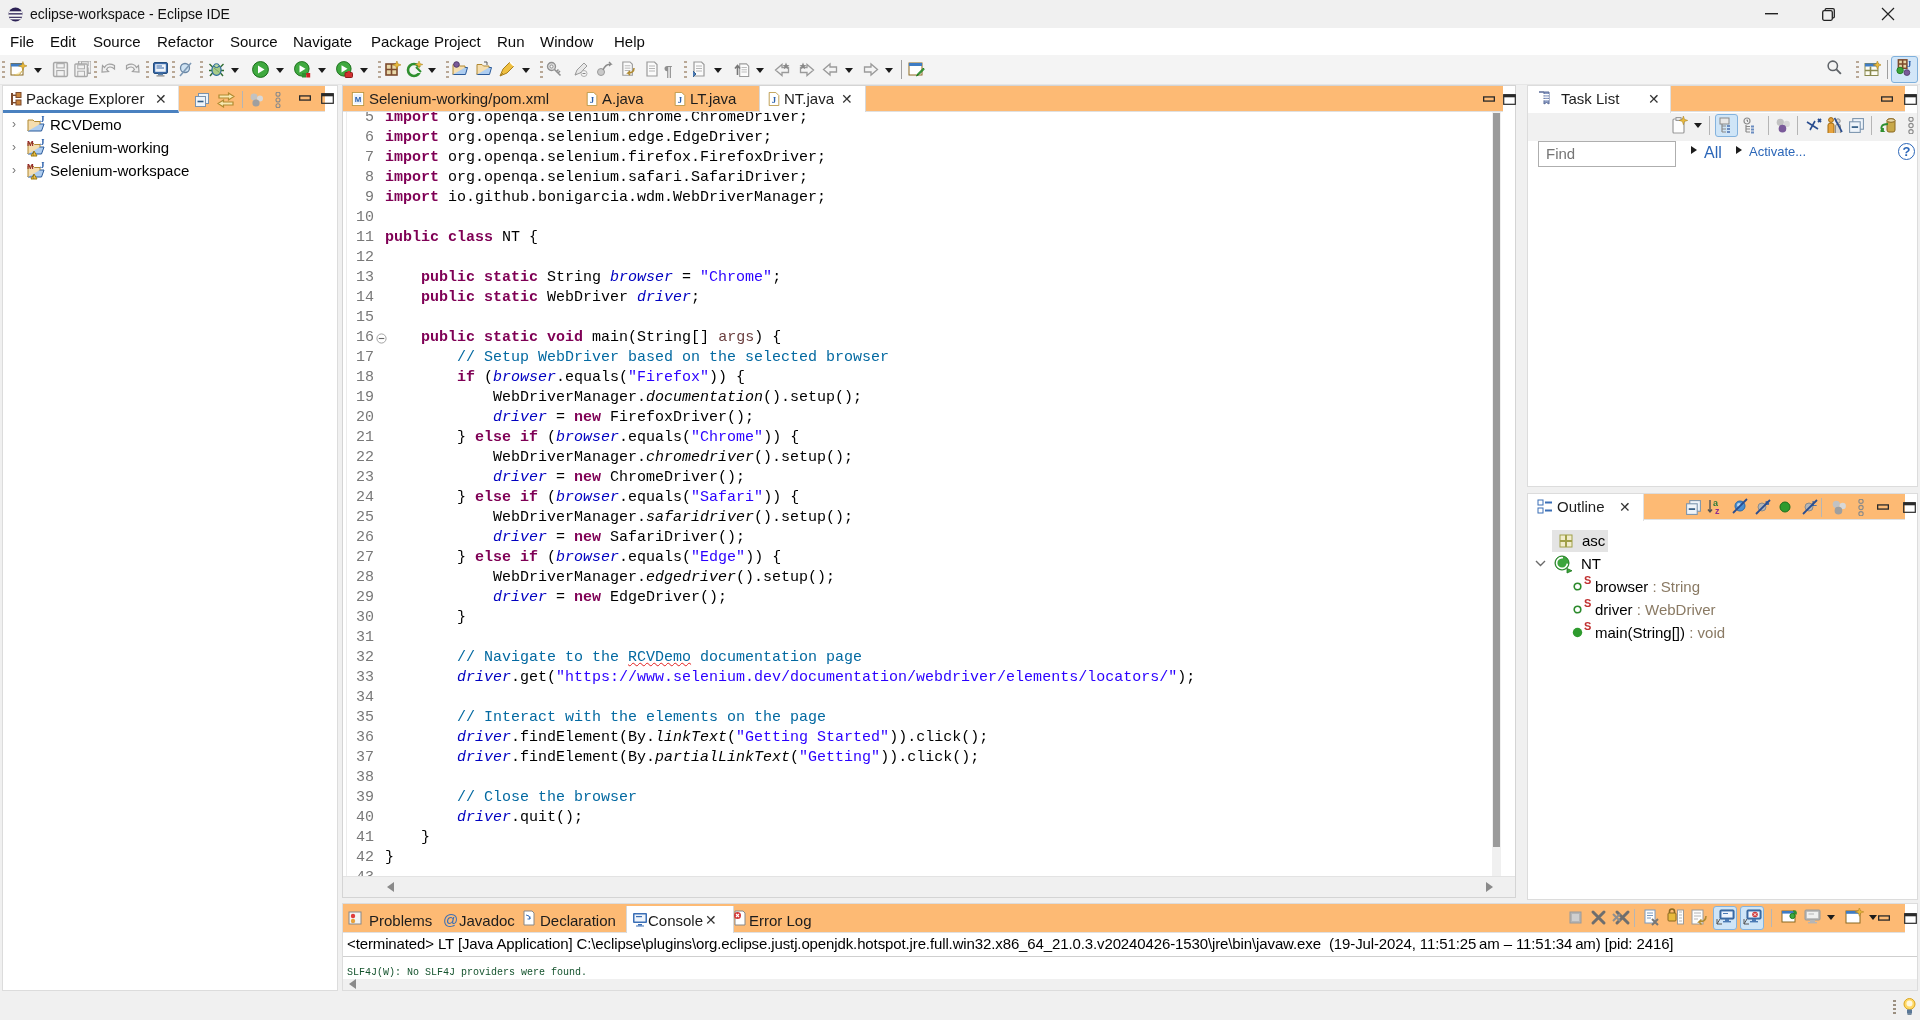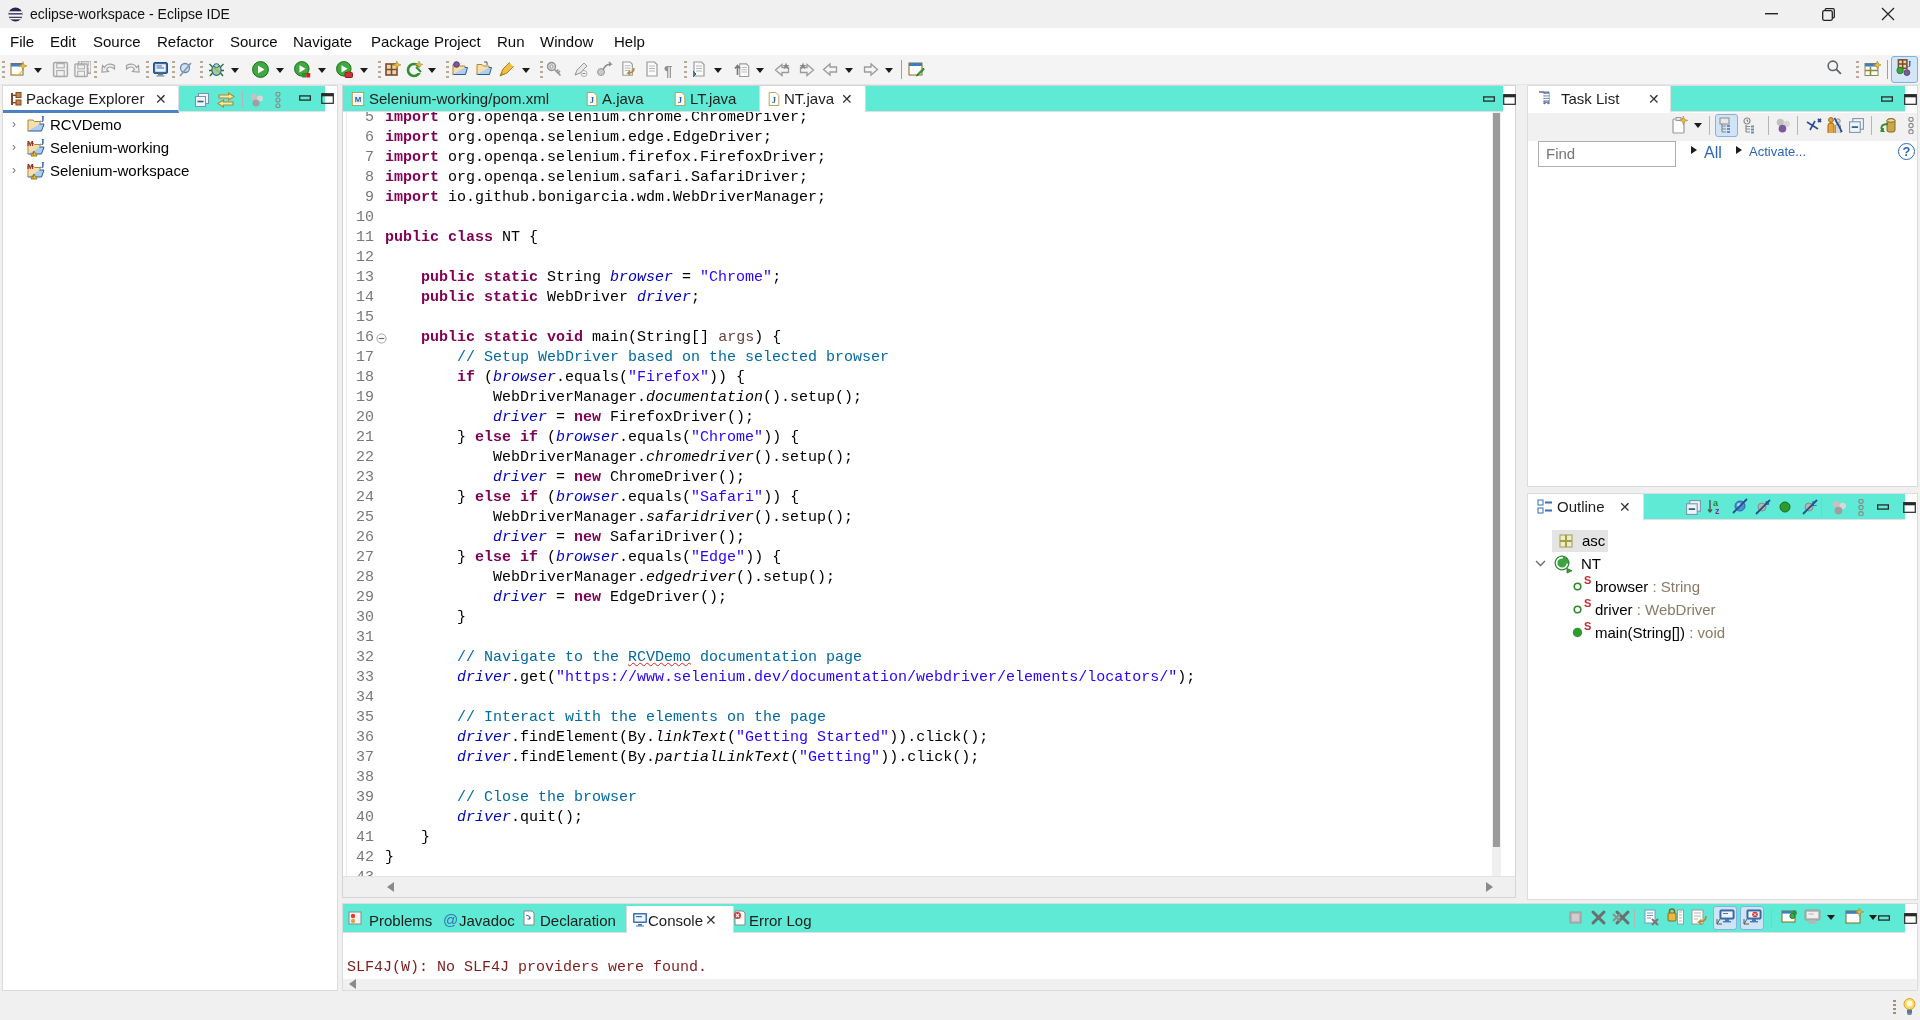--- a/index.html
+++ b/index.html
@@ -14,21 +14,21 @@
 #menubar { left:0; top:28px; width:1920px; height:27px; background:#ffffff; }
 .menu-item { position:absolute; top:5px; font-size:15px; color:#0a0a0a; }
 
 #toolbar { left:0; top:55px; width:1920px; height:30px; background:#f4f4f4; border-bottom:1px solid #e6e6e6; }
 .tbi { position:absolute; top:6px; width:17px; height:17px; }
 .tbarrow { position:absolute; top:13px; width:0; height:0; border-left:4px solid transparent; border-right:4px solid transparent; border-top:5px solid #1c1c1c; }
 .tbgrip { position:absolute; top:6px; width:3px; height:17px; background-image:repeating-linear-gradient(to bottom,#b9a896 0 2px,transparent 2px 5px); }
 .tbdiv { position:absolute; top:5px; width:1px; height:19px; background:#9f9f9f; }
 
 .panel { position:absolute; background:#fff; border:1px solid #dcdcdc; }
-.tabstrip { position:absolute; left:0; top:0; right:12px; height:26px; background:#5eead4; border-bottom:1px solid #e0e0e0; }
+.tabstrip { position:absolute; left:0; top:0; right:12px; height:26px; background:#fdba74; border-bottom:1px solid #e0e0e0; }
 .tab { position:absolute; top:0; height:26px; font-size:15px; color:#1d1d1d; white-space:nowrap; }
 .tab.active { background:#ffffff; height:27px; }
 .tlabel { position:absolute; top:4px; }
 .closex { position:absolute; top:5px; font-size:14px; color:#333; }
 
 #pkg { left:2px; top:85px; width:336px; height:906px; }
 .tree-row { position:absolute; left:0; font-size:15px; height:23px; white-space:nowrap; }
 .chev { position:absolute; color:#767676; font-size:12px; }
 
 #editor { left:342px; top:85px; width:1174px; height:813px; border:1px solid #d4d4d4; }
@@ -45,21 +45,21 @@
 #vscroll { position:absolute; right:14px; top:26px; width:9px; height:766px; background:#f0f0f0; }
 #vthumb { position:absolute; left:1px; top:1px; width:7px; height:734px; background:#9b9b9b; }
 #hscroll { position:absolute; left:0; bottom:0; width:100%; height:21px; background:#f0f0f0; border-top:1px solid #e3e3e3; }
 
 #tasklist { left:1527px; top:85px; width:391px; height:402px; }
 #outline { left:1527px; top:493px; width:391px; height:407px; }
 
 #console { left:342px; top:903px; width:1576px; height:88px; }
 #constabs { height:29px; }
 #termline { position:absolute; left:0; top:29px; width:100%; height:24px; background:#fff; border-bottom:1px solid #cfcfcf; font-size:15px; letter-spacing:-0.12px; padding:2px 0 0 4px; white-space:nowrap; }
-#redline { position:absolute; left:0; top:54px; width:100%; height:21px; background:#fff; font-family:"Liberation Mono",monospace; font-size:15px; color:#7f1d1d; padding-top:1px; padding-left:4px; }
+#redline { position:absolute; left:0; top:54px; width:100%; height:21px; background:#fff; font-family:"Liberation Mono",monospace; font-size:10px; color:#14532d; padding-top:9px; padding-left:4px; }
 #conscroll { position:absolute; left:0; top:75px; width:100%; height:11px; background:#f0f0f0; }
 
 #statusbar { left:0; top:993px; width:1920px; height:27px; background:#f0f0f0; }
 svg { display:block; }
 .ico { position:absolute; }
 </style>
 </head>
 <body>
 
 <div class="abs" id="titlebar">
@@ -808,20 +808,21 @@
         <use href="#gstar" transform="translate(10,-0.5) scale(0.55)"></use>
       </svg>
     <div class="tbarrow" style="left:1526px;top:11px"></div>
     <svg class="ico" style="left:1535px;top:11px" width="12" height="6" viewBox="0 0 11 5">
         <use href="#minbtn"></use>
       </svg>
     <svg class="ico" style="left:1561px;top:9px" width="13" height="11" viewBox="0 0 13 11">
         <use href="#maxbtn"></use>
       </svg>
   </div>
+  <div id="termline">&lt;terminated&gt; LT [Java Application] C:\eclipse\plugins\org.eclipse.justj.openjdk.hotspot.jre.full.win32.x86_64_21.0.3.v20240426-1530\jre\bin\javaw.exe&nbsp; (19-Jul-2024, 11:51:25 am – 11:51:34 am) [pid: 2416]</div>
   <div id="redline">SLF4J(W): No SLF4J providers were found.</div>
   <div id="conscroll">
     <div class="abs" style="left:6px;top:0px;width:0;height:0;border-top:5px solid transparent;border-bottom:5px solid transparent;border-right:7px solid #8a8a8a"></div>
   </div>
 </div>
 
 <div class="abs" id="statusbar">
   <div class="abs" style="left:1893px;top:7px;width:3px;height:14px;background-image:repeating-linear-gradient(to bottom,#9b8f80 0 2px,transparent 2px 4px)"></div>
   <svg class="ico" style="left:1903px;top:5px" width="13" height="17" viewBox="0 0 13 17">
       <circle cx="6.5" cy="6" r="5.5" fill="#ffd966" stroke="#d9a520"></circle>

